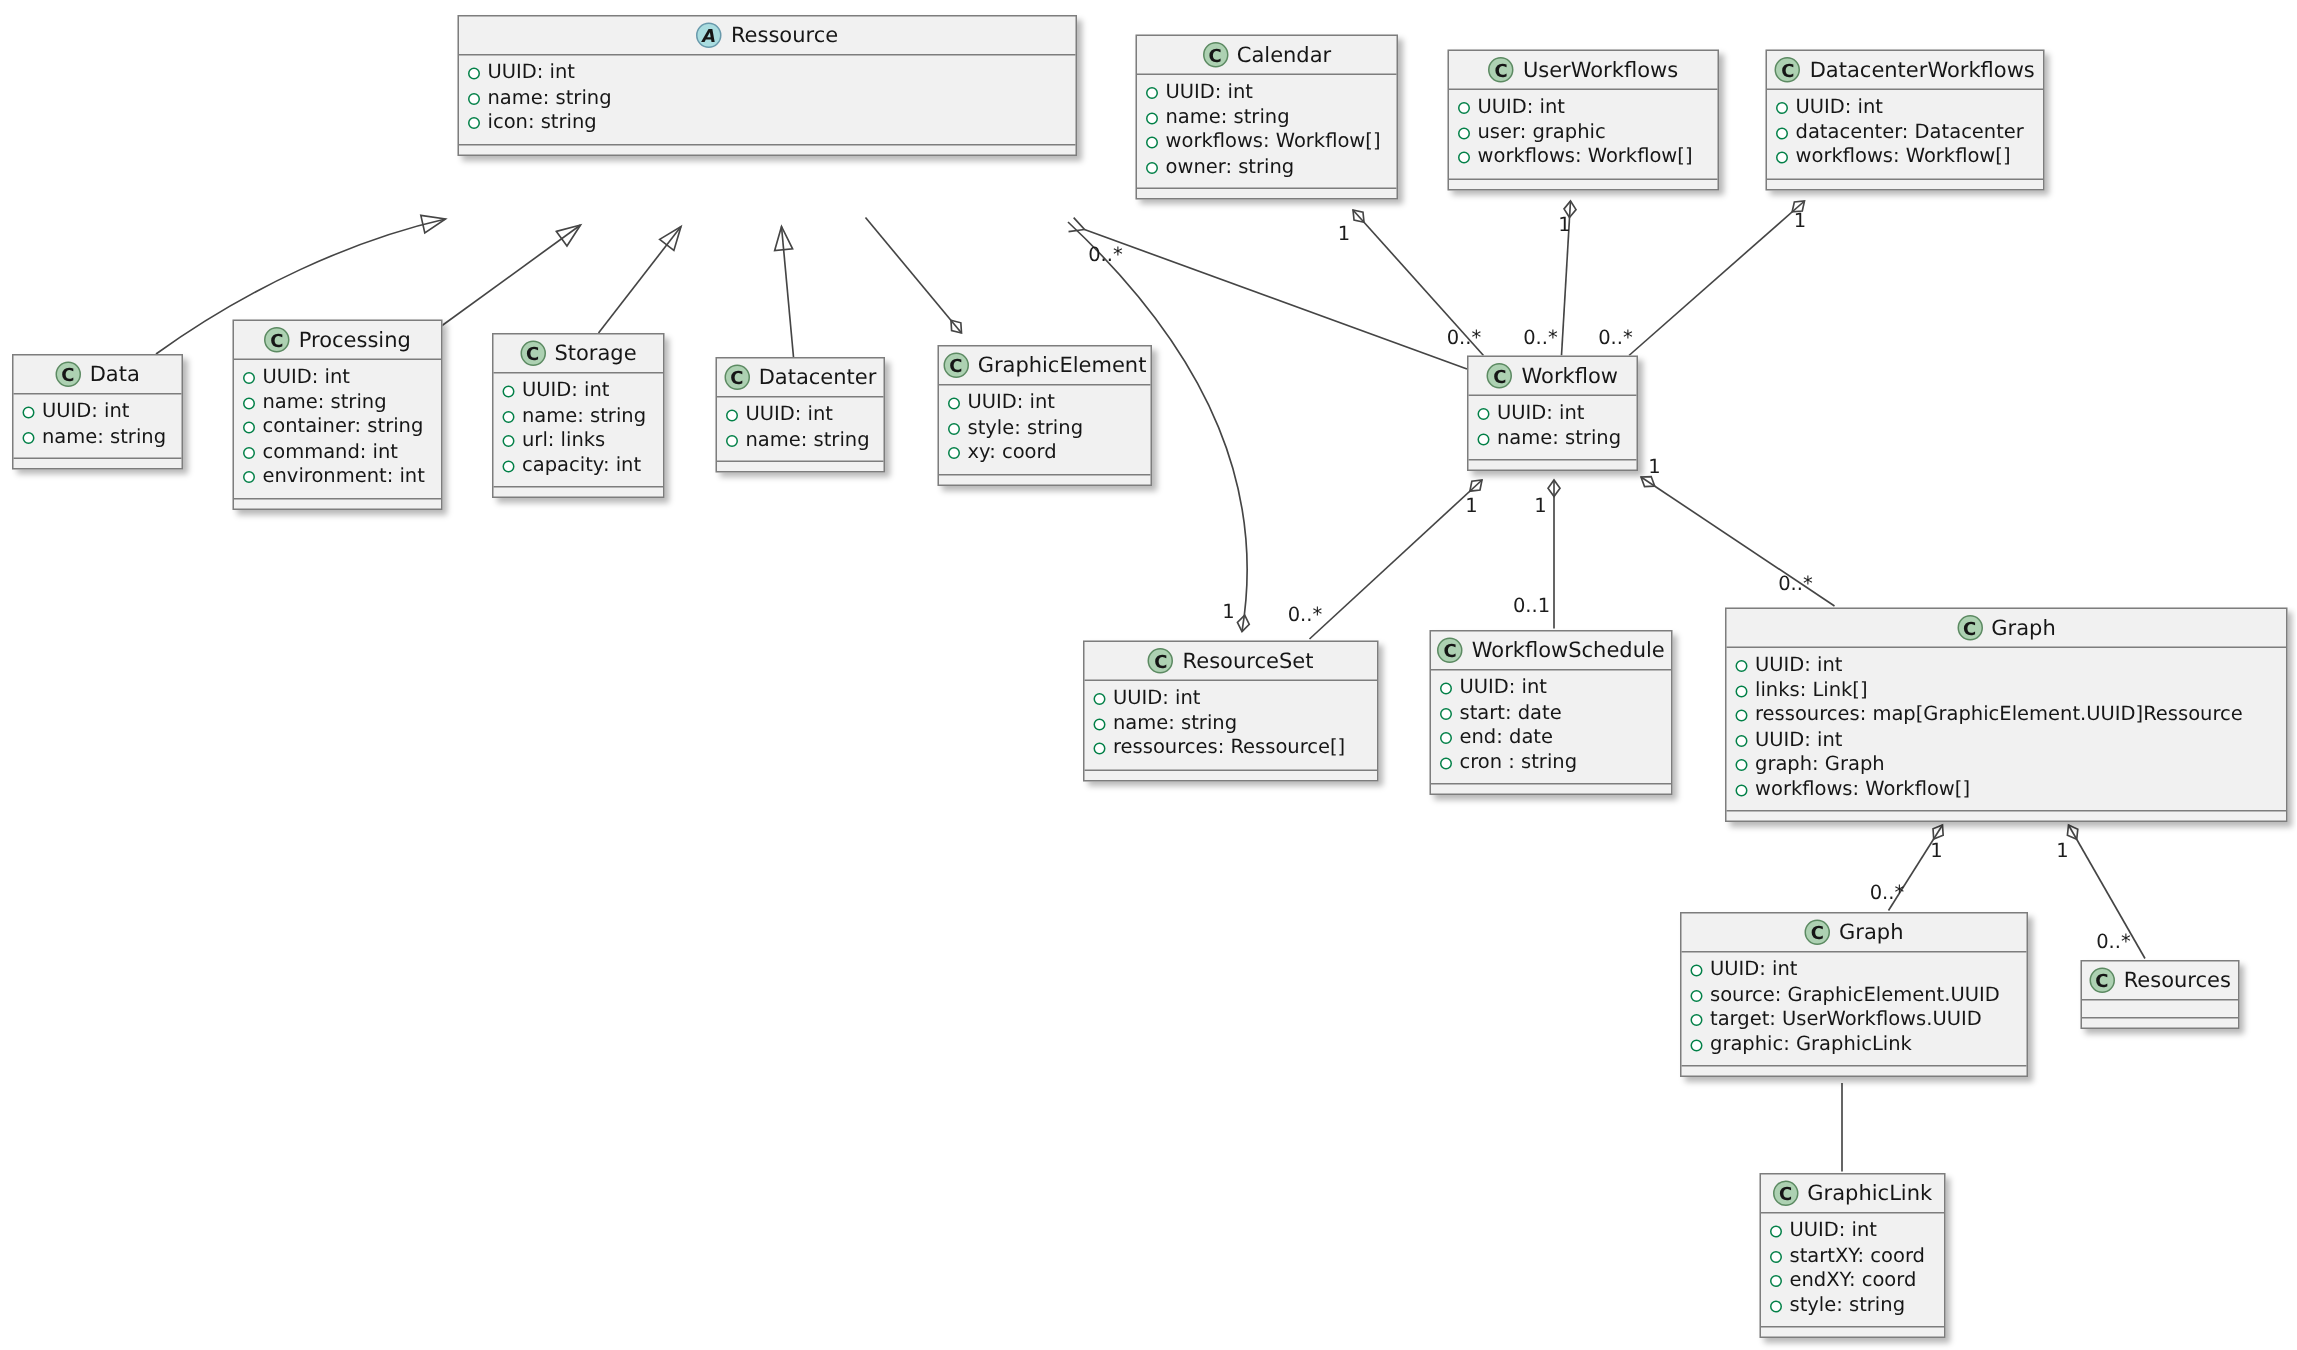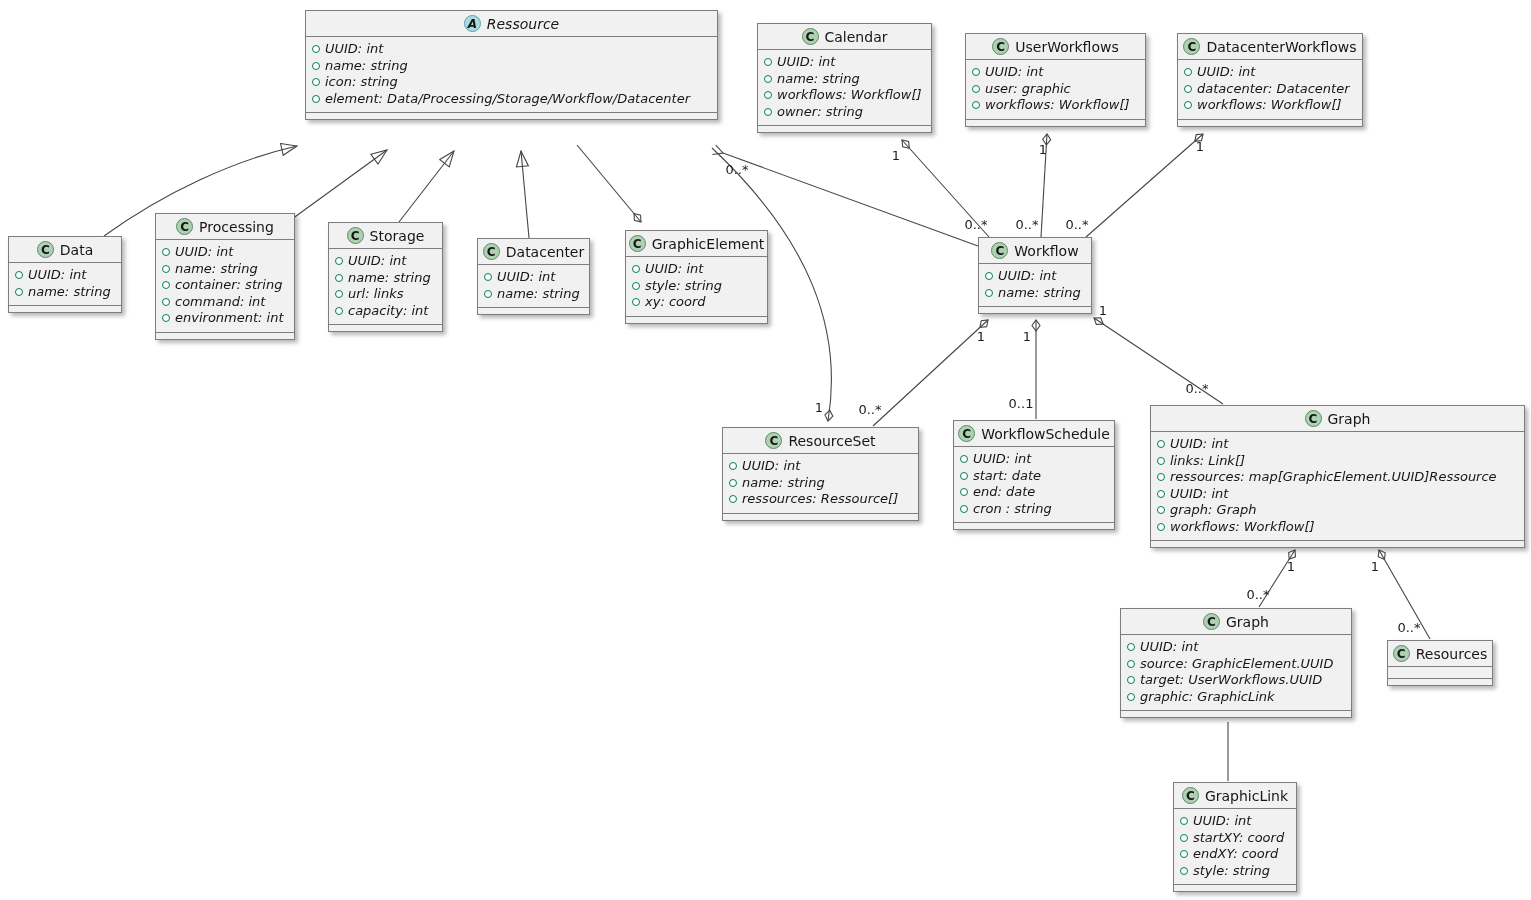--- a/index.html
+++ b/index.html
@@ -20,22 +20,22 @@
     display:flex; align-items:center; justify-content:center; gap:6px;
     padding:4px 6px; border-bottom:1px solid #7d7d7d; font-size:14px; white-space:nowrap;
   }
   .badge {
     width:17px; height:17px; border-radius:50%; flex:0 0 17px; box-sizing:border-box;
     display:flex; align-items:center; justify-content:center;
     font-weight:bold; font-size:12px; line-height:1;
   }
   .badge.c { background:#ADD1B2; border:1px solid #5c8a62; }
   .badge.a { background:#A9DCDF; border:1px solid #6899ab; font-style:italic; }
-  .name-abstract { font-style:italic; }
-  .attrs { list-style:none; margin:0; padding:4px 7px 5px 6px;font-style:italic; }
+  .name-abstract { }
+  .attrs { list-style:none; margin:0; padding:4px 7px 5px 6px; }
   .attrs.empty { min-height:7px; padding:2px; }
   .attrs li { display:flex; align-items:center; gap:5px; line-height:16.5px; font-size:13px; white-space:nowrap; }
   .f-icon { width:6px; height:6px; border:1px solid #038048; border-radius:50%; background:#ffffff; flex:0 0 6px; }
   .cls-footer { border-top:1px solid #7d7d7d; height:6px; }
 </style>
 </head>
 <body>
 
 <div class="canvas">
 
@@ -100,24 +100,20 @@
           <span>UUID: int</span>
         </li>
       <li>
           <span class="f-icon"></span>
           <span>name: string</span>
         </li>
       <li>
           <span class="f-icon"></span>
           <span>icon: string</span>
         </li>
-      <li>
-          <span class="f-icon"></span>
-          <span>element: Data/Processing/Storage/Workflow/Datacenter</span>
-        </li>
     </ul>
     <div class="cls-footer"></div>
   </div>
 
   <div class="uml-class" style="left:757px; top:23px; width:175px;">
     <div class="cls-title">
       <span class="badge c">C</span>
       <span>Calendar</span>
     </div>
     <ul class="attrs">

